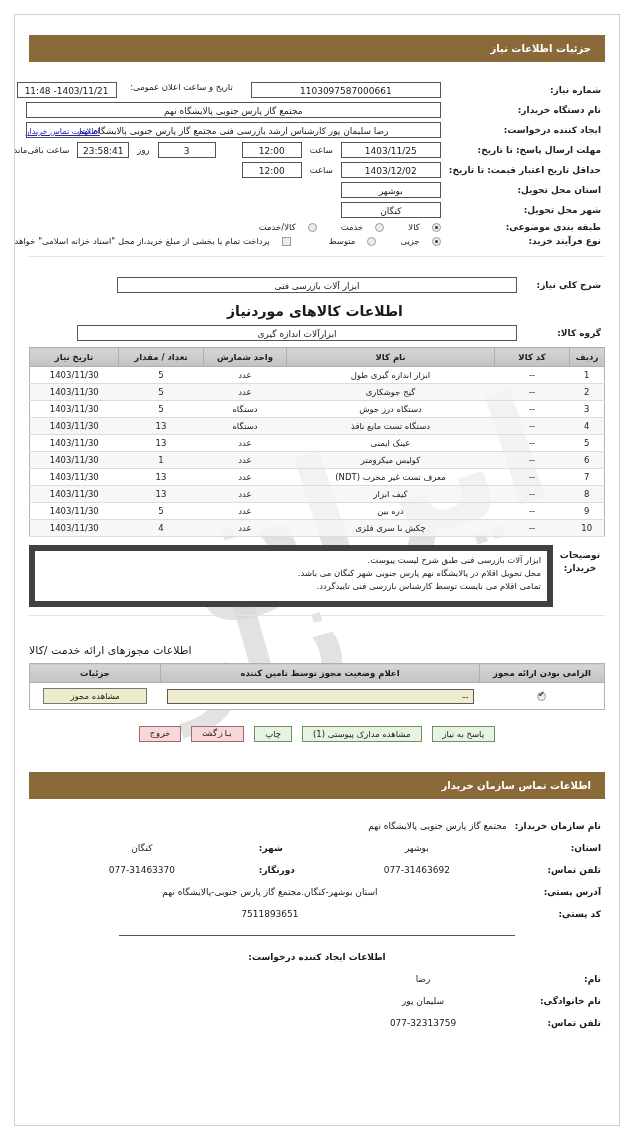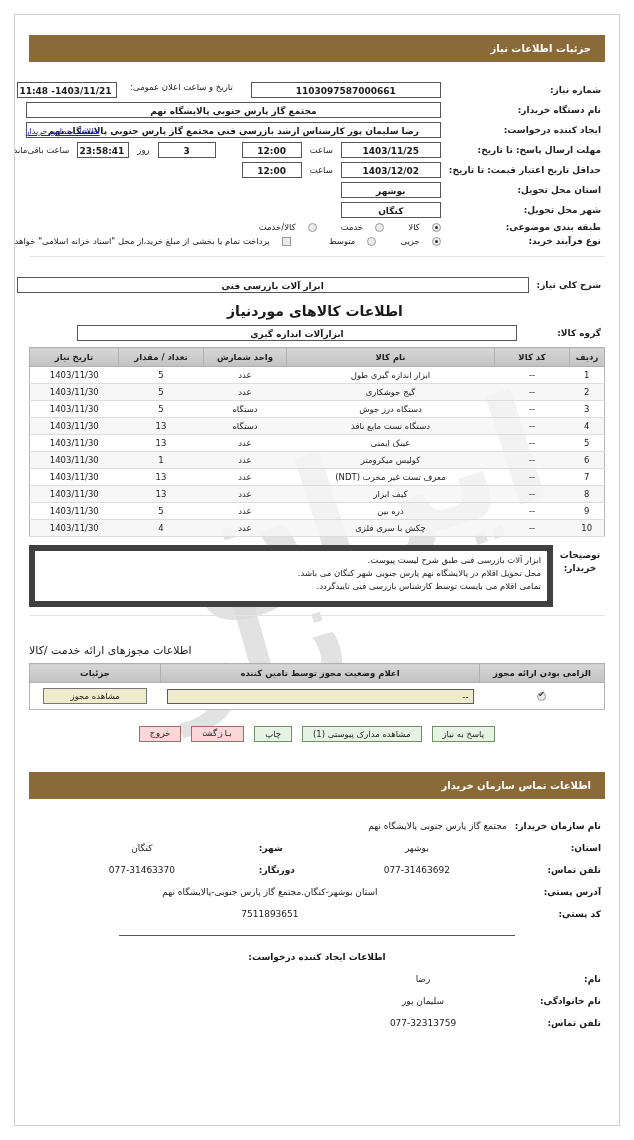--- a/index.html
+++ b/index.html
@@ -80,21 +80,20 @@
     border: 1px solid #555;
     background: #fff;
     height: 16px;
     line-height: 16px;
     font-size: 9px;
     text-align: center;
     box-sizing: border-box;
     padding: 0 4px;
     overflow: hidden;
     white-space: nowrap;
-    font-weight: bold;
   }
   .box.wide { width: 190px; }
   .box.med  { width: 100px; }
   .box.sm   { width: 60px;  }
   .box.xs   { width: 52px;  }
   .mini-lbl { font-size: 8.5px; color: #222; display:inline-block; vertical-align: middle; padding: 0 4px; white-space: nowrap;}
   .linkish { color: #2222cc; text-decoration: underline; font-size: 8px; }
 
   .rowflex { display: flex; align-items: center; justify-content: flex-start; gap: 4px; }
 
@@ -343,21 +342,21 @@
       </tbody>
         </table>
     </div>
 
     <div class="panel">
       <table class="form">
         <tbody>
             <tr>
           <td class="lbl" style="width:76px">شرح کلی نیاز:</td>
           <td>
-            <div class="box" style="width:512px">ابزار آلات بازرسی فنی</div>
+            <div class="box" style="width:400px">ابزار آلات بازرسی فنی</div>
           </td>
         </tr>
       </tbody>
         </table>
       <div class="sec-title">اطلاعات کالاهای موردنیاز</div>
       <table class="form">
         <tbody>
             <tr>
           <td class="lbl" style="width:76px">گروه کالا:</td>
           <td>

